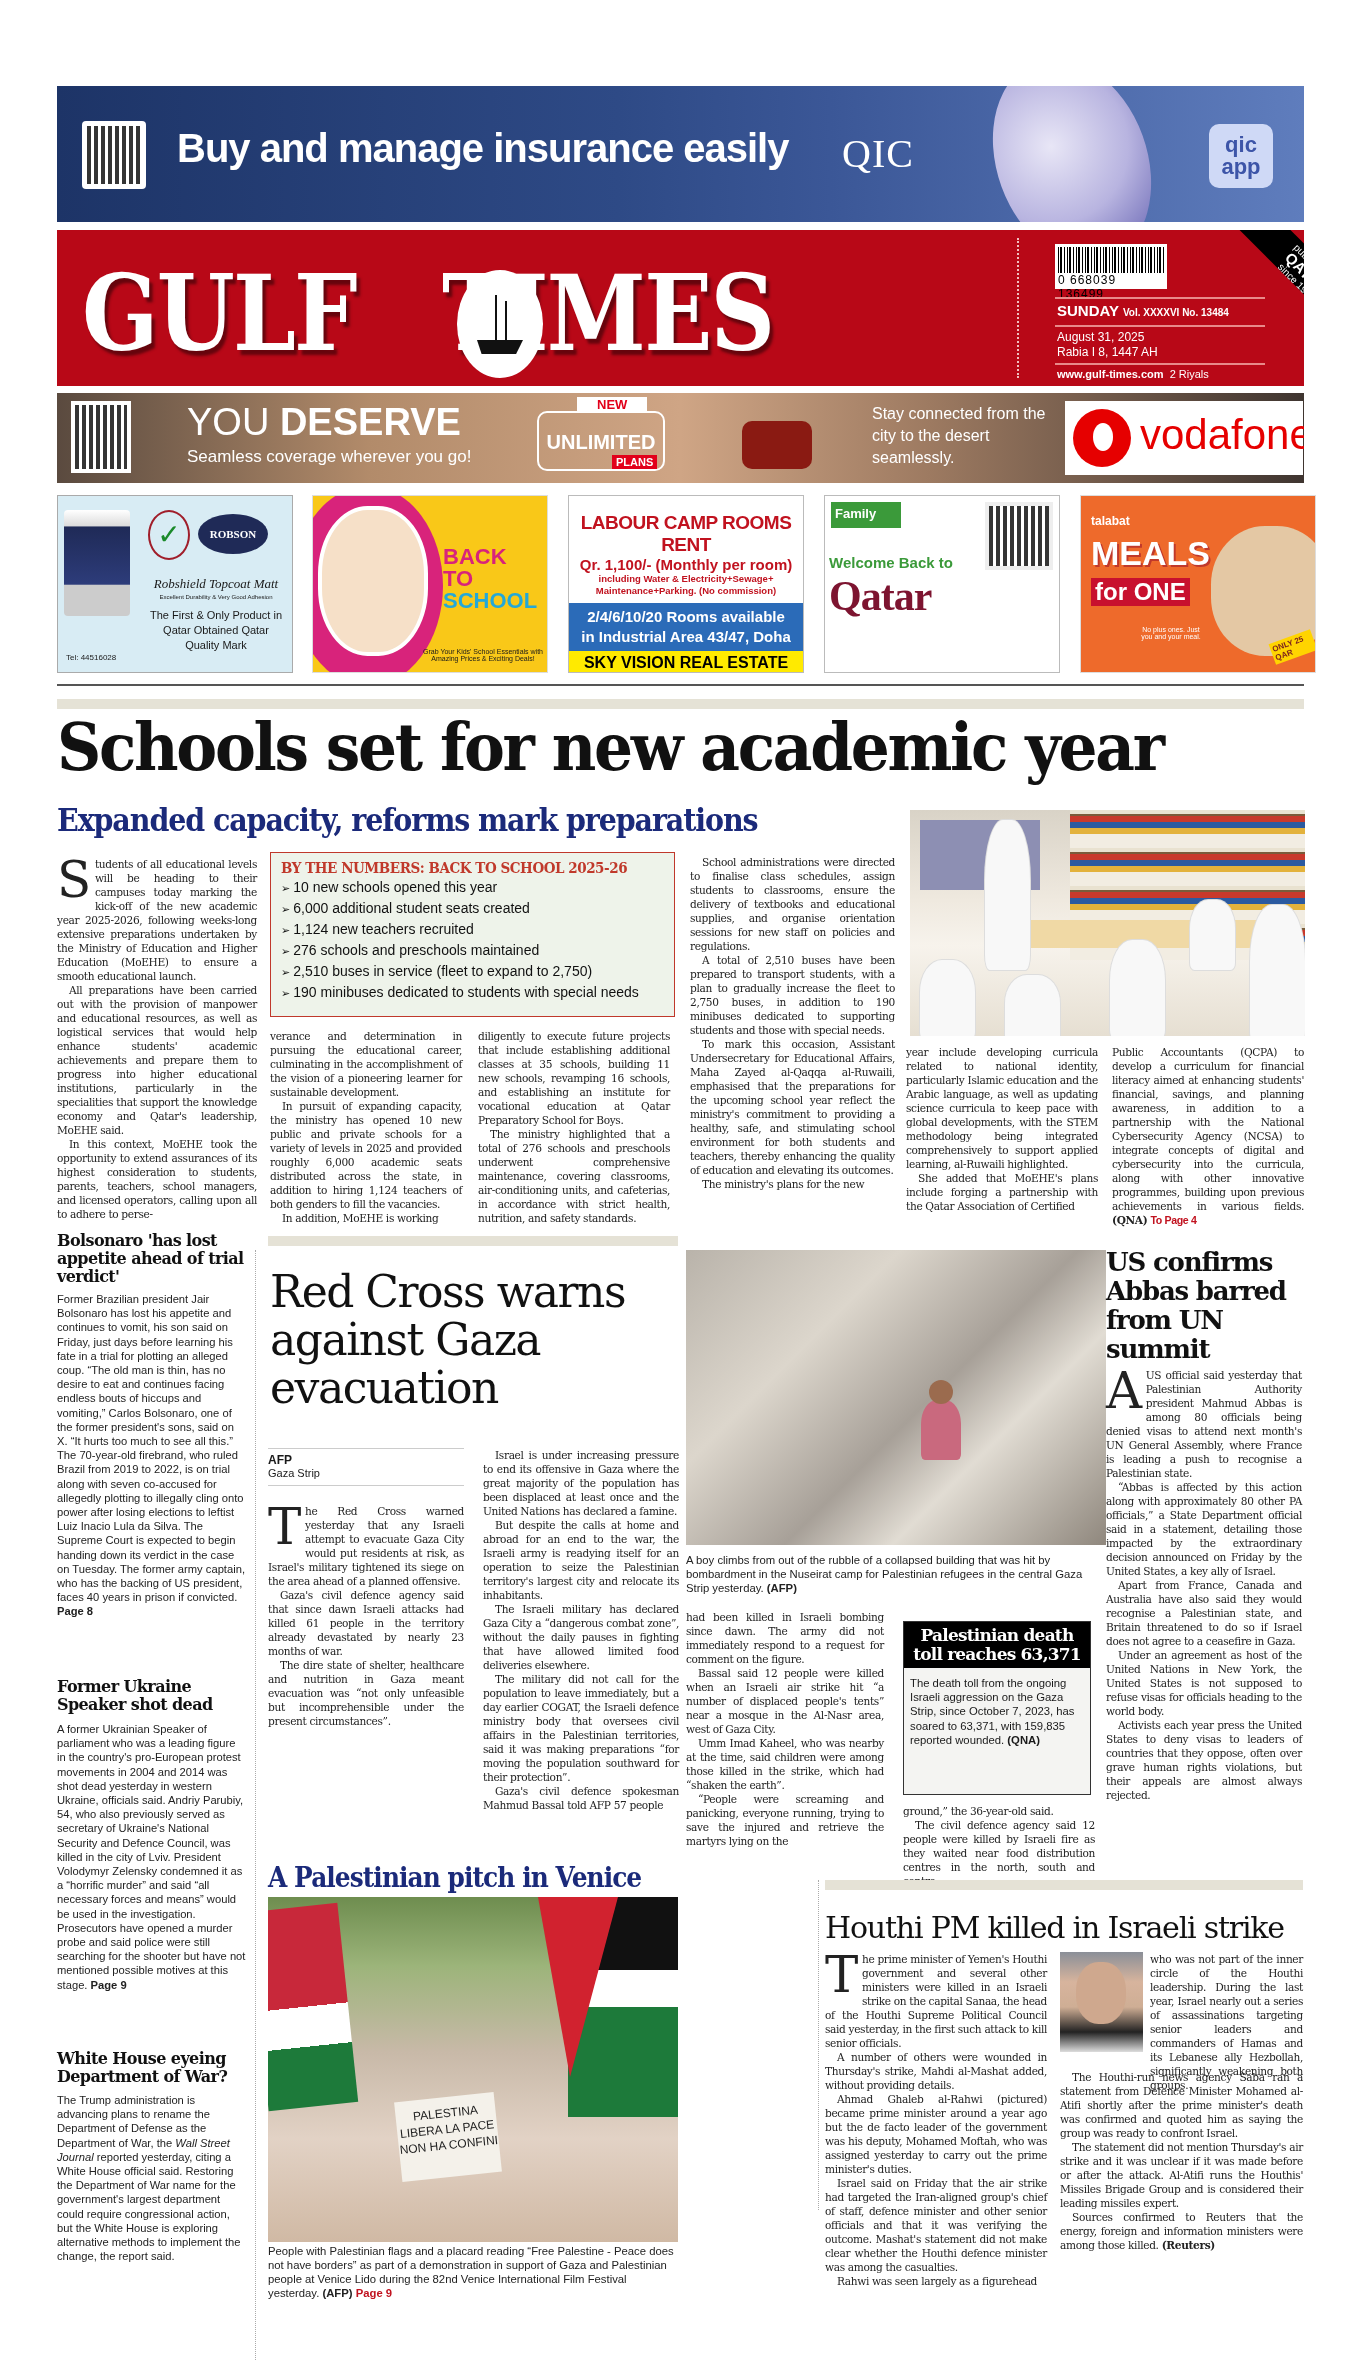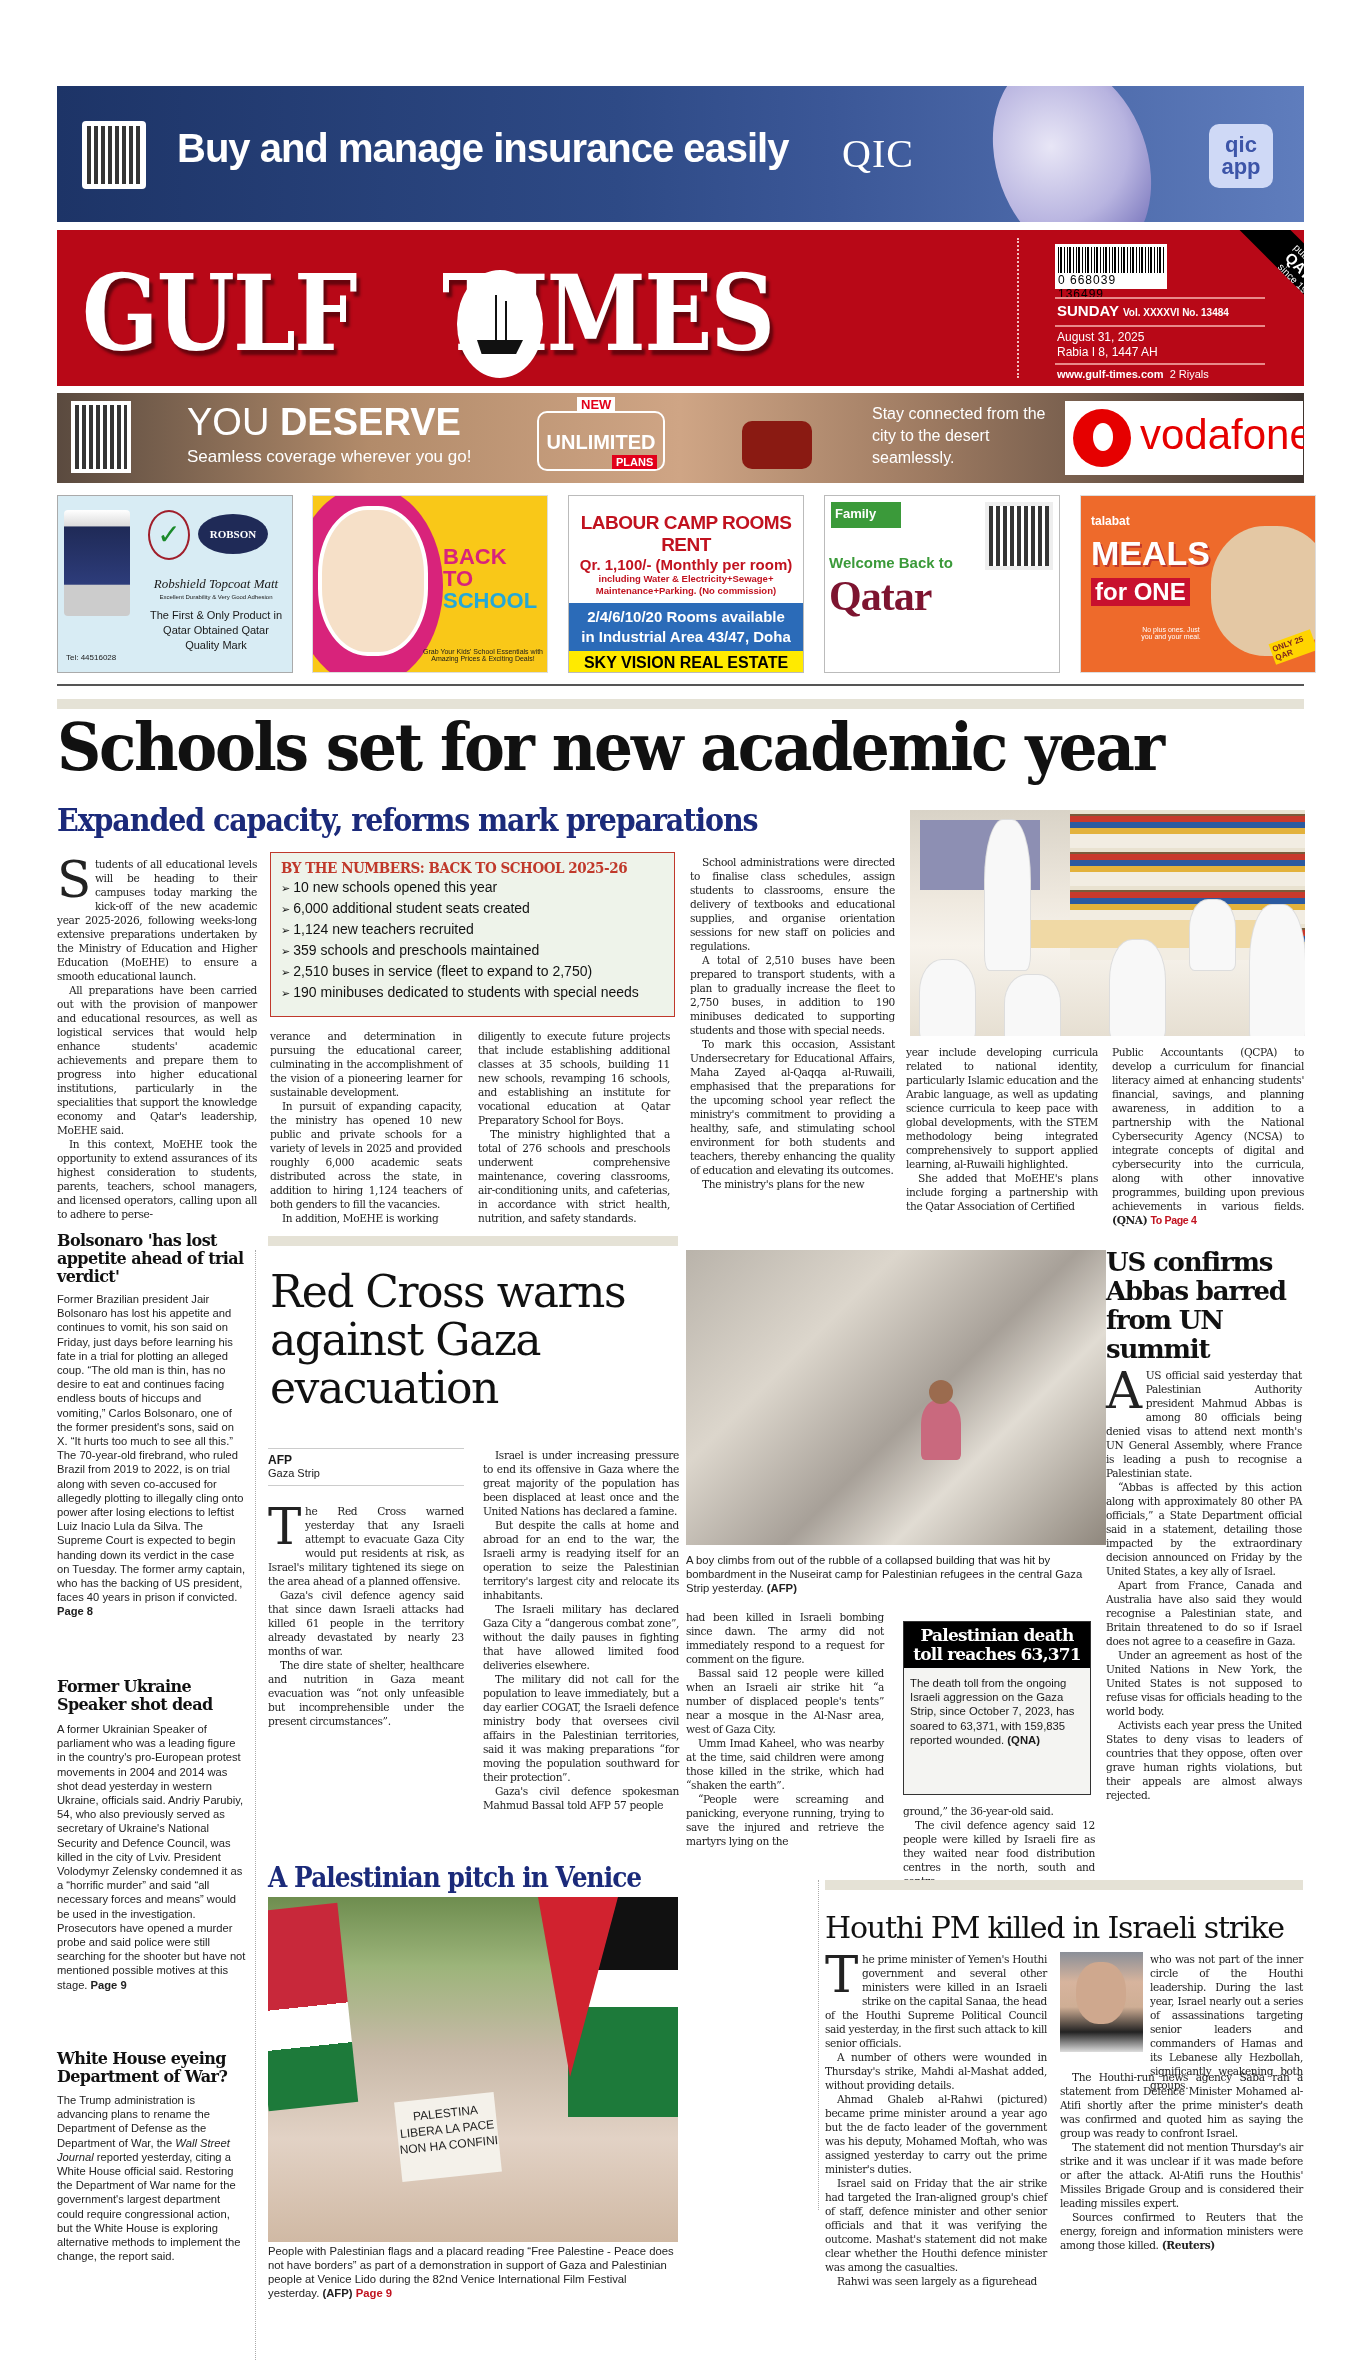--- a/index.html
+++ b/index.html
@@ -29,21 +29,21 @@
 #masthead .rule{position:absolute;left:998px;width:210px;height:2px;background:#e88a8a}
 #masthead .ribbon{position:absolute;left:1150px;top:24px;width:200px;height:36px;background:#000;transform:rotate(45deg);color:#fff;font-family:"Liberation Sans",sans-serif;font-size:10px;text-align:center;line-height:11px;padding-top:2px}
 #masthead .ribbon b{font-size:15px;display:block;line-height:14px}
 
 #ad-voda{left:57px;top:393px;width:1247px;height:90px;background:linear-gradient(90deg,#5a4a3f 0%,#b28b6a 25%,#cfa585 50%,#9d7a61 70%,#3f3530 100%);overflow:hidden}
 #ad-voda .qr{position:absolute;left:14px;top:8px;width:60px;height:72px;background:#fff;padding:4px}
 #ad-voda .you{position:absolute;left:130px;top:8px;color:#fff;font-family:"Liberation Sans",sans-serif;font-size:38px;letter-spacing:0}
 #ad-voda .you b{font-weight:bold}
 #ad-voda .sub{position:absolute;left:130px;top:54px;color:#fff;font-family:"Liberation Sans",sans-serif;font-size:17px}
 #ad-voda .unl{position:absolute;left:480px;top:18px;width:128px;height:60px;border:2px solid #fff;border-radius:10px;color:#fff;font-family:"Liberation Sans",sans-serif;font-weight:bold;font-size:20px;text-align:center;line-height:58px}
-#ad-voda .new{position:absolute;left:520px;top:4px;background:transparent;color:#e2001a;font-family:"Liberation Sans",sans-serif;font-size:13px;font-weight:bold;background:#fff;padding:0 4px}
+#ad-voda .new{position:absolute;left:520px;top:4px;background:transparent;color:#e2001a;font-family:"Liberation Sans",sans-serif;font-size:13px;font-weight:bold;background:#fff;padding:0 20px}
 #ad-voda .plans{position:absolute;left:555px;top:62px;background:#e2001a;color:#fff;font-family:"Liberation Sans",sans-serif;font-size:11px;font-weight:bold;padding:1px 4px}
 #ad-voda .quad{position:absolute;left:685px;top:28px;width:70px;height:48px;background:#8a1a12;border-radius:10px}
 #ad-voda .stay{position:absolute;left:815px;top:10px;color:#fff;font-family:"Liberation Sans",sans-serif;font-size:16px;line-height:22px;width:180px}
 #ad-voda .vlogo{position:absolute;left:1008px;top:8px;width:238px;height:74px;background:#fff}
 #ad-voda .vlogo .dot{position:absolute;left:8px;top:8px;width:58px;height:58px;border-radius:50%;background:#e60000}
 #ad-voda .vlogo .dot::after{content:"";position:absolute;left:20px;top:14px;width:20px;height:28px;border-radius:50% 50% 50% 50%;background:#fff}
 #ad-voda .vlogo span{position:absolute;left:75px;top:10px;color:#e60000;font-family:"Liberation Sans",sans-serif;font-size:42px}
 
 .sad{position:absolute;top:495px;width:236px;height:178px;overflow:hidden;font-family:"Liberation Sans",sans-serif}
 #ad-robson{left:57px;background:#d8ecf4;border:1px solid #aaa}
@@ -238,21 +238,21 @@
   <p>All preparations have been carried out with the provision of manpower and educational resources, as well as logistical services that would help enhance students' academic achievements and prepare them to progress into higher educational institutions, particularly in the specialities that support the knowledge economy and Qatar's leadership, MoEHE said.</p>
   <p>In this context, MoEHE took the opportunity to extend assurances of its highest consideration to students, parents, teachers, school managers, and licensed operators, calling upon all to adhere to perse-</p>
 </div>
 
 <div id="numbers" class="abs">
   <div class="nt">BY THE NUMBERS: BACK TO SCHOOL 2025-26</div>
   <ul>
     <li>10 new schools opened this year</li>
     <li>6,000 additional student seats created</li>
     <li>1,124 new teachers recruited</li>
-    <li>359 schools and preschools maintained</li>
+    <li>276 schools and preschools maintained</li>
     <li>2,510 buses in service (fleet to expand to 2,750)</li>
     <li>190 minibuses dedicated to students with special needs</li>
   </ul>
 </div>
 
 <div class="abs body" style="left:270px;top:1029px;width:192px">
   <p class="noind">verance and determination in pursuing the educational career, culminating in the accomplishment of the vision of a pioneering learner for sustainable development.</p>
   <p>In pursuit of expanding capacity, the ministry has opened 10 new public and private schools for a variety of levels in 2025 and provided roughly 6,000 academic seats distributed across the state, in addition to hiring 1,124 teachers of both genders to fill the vacancies.</p>
   <p>In addition, MoEHE is working</p>
 </div>

